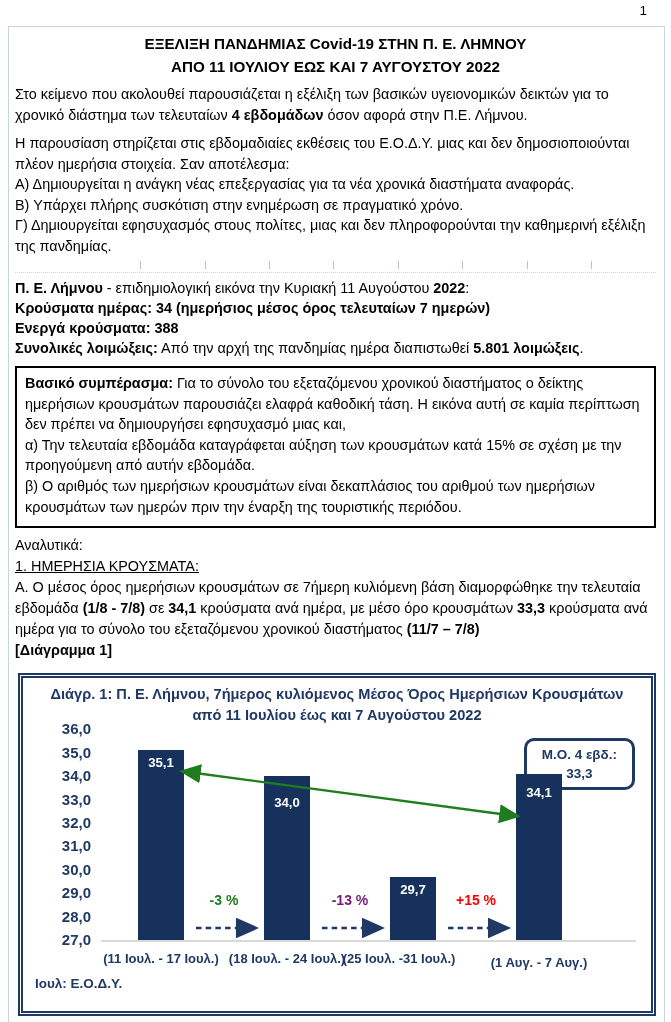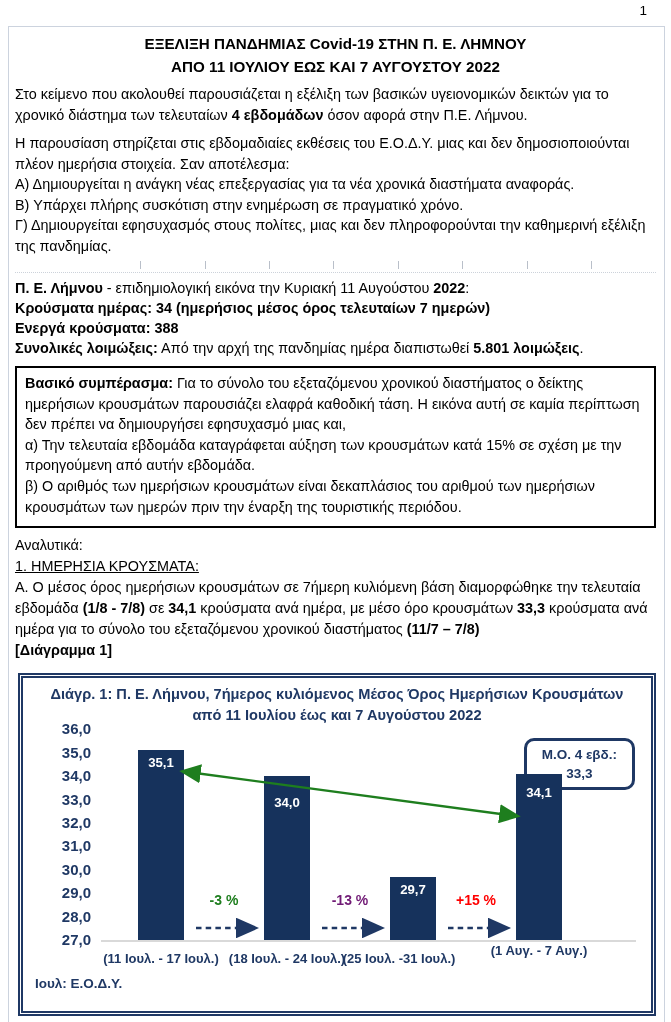--- a/index.html
+++ b/index.html
@@ -118,21 +118,21 @@
           <div class="bar-label" style="left: 115px; top: 77.46px; width: 46px;">35,1</div>
           <div class="xlab" style="left: 58px; top: 272px; width: 160px; text-align: center;">(11 Ιουλ. - 17 Ιουλ.)</div>
           <div class="bar" style="left: 241px; top: 98.2px; width: 46px; height: 163.8px; background: rgb(22, 50, 92);"></div>
           <div class="bar-label" style="left: 241px; top: 117.2px; width: 46px;">34,0</div>
           <div class="xlab" style="left: 184px; top: 272px; width: 160px;">(18 Ιουλ. - 24 Ιουλ.)</div>
           <div class="bar" style="left: 367px; top: 198.82px; width: 46px; height: 63.18px; background: rgb(22, 50, 92);"></div>
           <div class="bar-label" style="left: 367px; top: 203.82px; width: 46px;">29,7</div>
           <div class="xlab" style="left: 310px; top: 272px; width: 132px;">(25 Ιουλ. -31 Ιουλ.)</div>
           <div class="bar" style="left: 493px; top: 95.86px; width: 46px; height: 166.14px; background: rgb(22, 50, 92);"></div>
           <div class="bar-label" style="left: 493px; top: 106.86px; width: 46px;">34,1</div>
-          <div class="xlab" style="left: 436px; top: 264px; width: 160px;">(1 Αυγ. - 7 Αυγ.)</div>
+          <div class="xlab" style="left: 436px; top: 276px; width: 160px;">(1 Αυγ. - 7 Αυγ.)</div>
           <div class="pct" style="left: 146px; top: 213px; color: rgb(30, 126, 30);">-3 %</div>
           <div class="pct" style="left: 272px; top: 213px; color: #701a75;">-13 %</div>
           <div class="pct" style="left: 398px; top: 213px; color: rgb(255, 0, 0);">+15 %</div>
           <svg class="overlay" width="628" height="333" viewBox="0 0 628 333">
             <defs>
               <marker id="mN" markerWidth="9" markerHeight="8" refX="7" refY="4" orient="auto">
                 <path d="M0,0 L9,4 L0,8 z" fill="#1f3864"></path>
               </marker>
               <marker id="mG" markerWidth="9" markerHeight="8" refX="7" refY="4" orient="auto-start-reverse">
                 <path d="M0,0 L9,4 L0,8 z" fill="#1e7e1e"></path>

